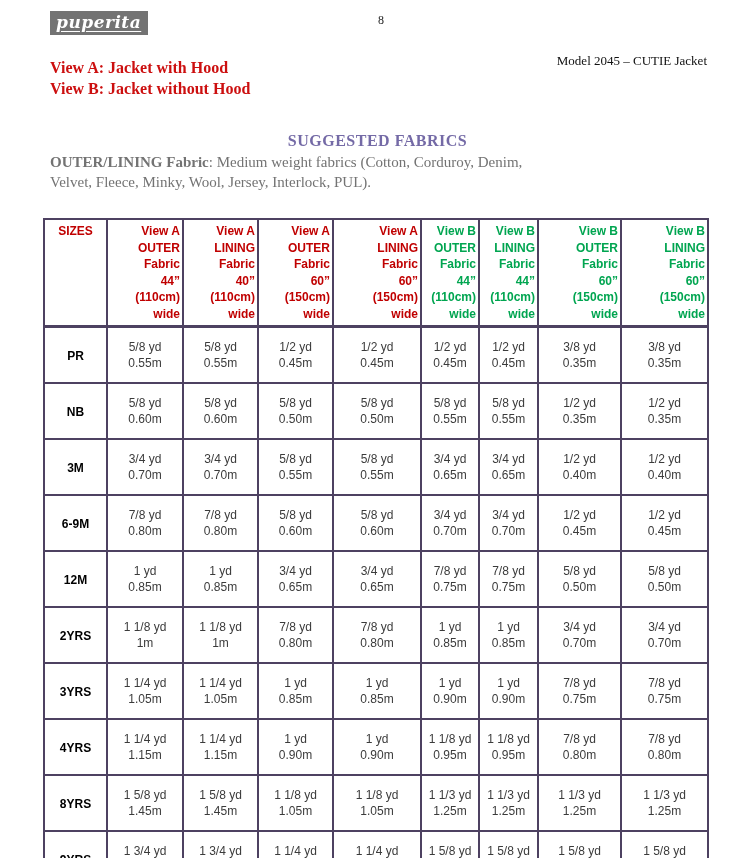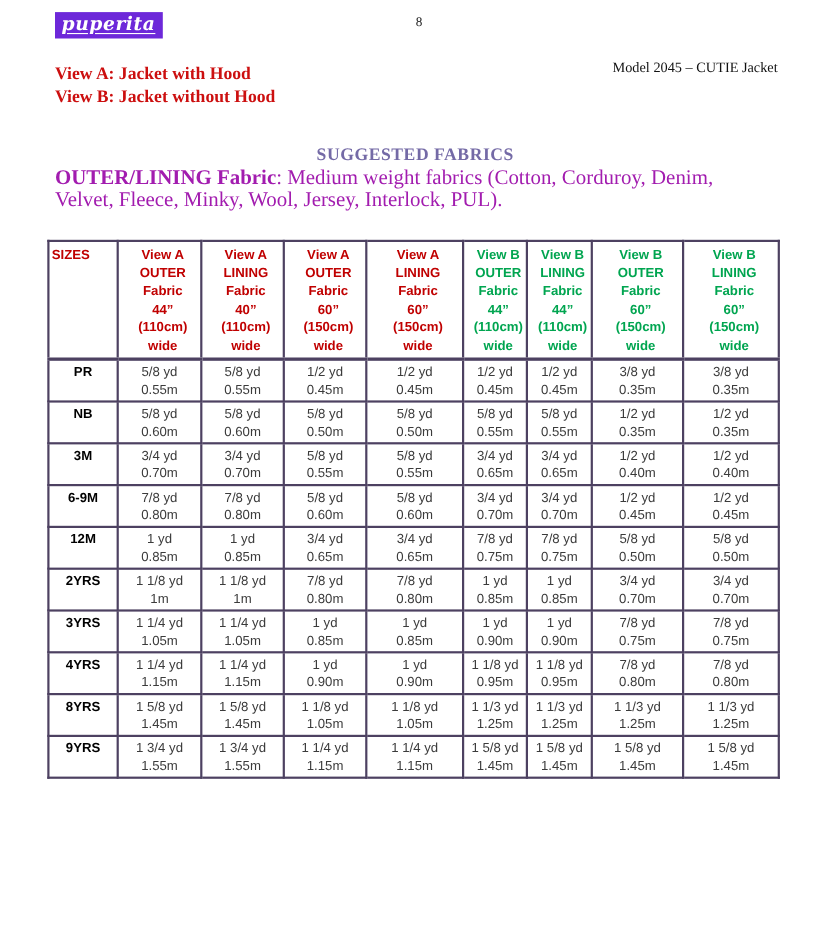--- a/index.html
+++ b/index.html
@@ -1,64 +1,64 @@
 <!DOCTYPE html>
 <html><head>
 <meta charset="utf-8">
 <style>
   html,body{margin:0;padding:0;background:#ffffff;}
   body{width:755px;height:858px;position:relative;font-family:"Liberation Serif",serif;color:#1a1a1a;}
 
   .logo{
     position:absolute;left:50px;top:11px;
-    background:#6d28d9;color:#ffffff;
+    background:#737373;color:#ffffff;
     font-family:"DejaVu Serif",serif;font-style:italic;font-weight:bold;
     font-size:17px;line-height:17px;padding:3px 7px 4px 6px;
     text-decoration:underline;text-underline-offset:3px;
     letter-spacing:0.5px;
   }
   .page-num{position:absolute;left:378px;top:13px;font-size:12px;color:#222;}
   .doc-title{position:absolute;right:48px;top:17px;font-size:13px;color:#111;margin-top:36px;}
 
   .views{position:absolute;left:50px;top:57px;font-weight:bold;font-size:16px;line-height:21px;color:#cc0f0f;}
 
   .section-title{
     position:absolute;left:0;top:132px;width:100%;
     text-align:center;font-weight:bold;font-size:16px;
     color:#746aa6;letter-spacing:0.5px;
   }
 
   .fabric-note{
     position:absolute;left:50px;top:152px;width:620px;
-    font-size:19px;line-height:20px;color:#a21caf;margin:0;
+    font-size:15px;line-height:20px;color:#737373;margin:0;
   }
   .fabric-note .rest{white-space:pre-line;}
 
   table.fabric-table{
     position:absolute;left:43px;top:218px;
     border-collapse:collapse;table-layout:fixed;width:664px;
     font-family:"Liberation Sans",sans-serif;
   }
   .fabric-table th,.fabric-table td{border:2px solid #4d4161;overflow:hidden;}
   .fabric-table thead th{
-    vertical-align:top;text-align:center;
+    vertical-align:top;text-align:right;
     font-size:12px;font-weight:bold;line-height:16.5px;
     padding:3px 2px 3px 8px;white-space:pre-line;
     border-bottom:3px solid #4d4161;height:98px;
   }
-  .fabric-table thead th.size-head{color:#c00000;text-align:left;padding-left:2px;margin-left:28px;}
+  .fabric-table thead th.size-head{color:#c00000;text-align:center;padding-left:2px;margin-left:28px;}
   .fabric-table thead th.col-a{color:#c00000;}
   .fabric-table thead th.col-b{color:#00a550;}
   .fabric-table tbody td{
     text-align:center;font-size:12px;line-height:16px;
     color:#3b3b3b;height:33px;white-space:pre-line;
     vertical-align:middle;padding:1px 0;
   }
   .fabric-table tbody td.size-cell{
-    font-weight:bold;color:#000;vertical-align:top;padding-top:2px;font-size:12px;
+    font-weight:bold;color:#000;vertical-align:top;padding-top:20px;font-size:12px;
   }
   .fabric-table tbody tr{height:35px;}
 
   col.c0{width:63px;} col.c1{width:76px;} col.c2{width:75px;} col.c3{width:75px;}
   col.c4{width:88px;} col.c5{width:58px;} col.c6{width:59px;} col.c7{width:83px;} col.c8{width:87px;}
 </style>
 </head>
 <body>
 
 <div class="logo">

